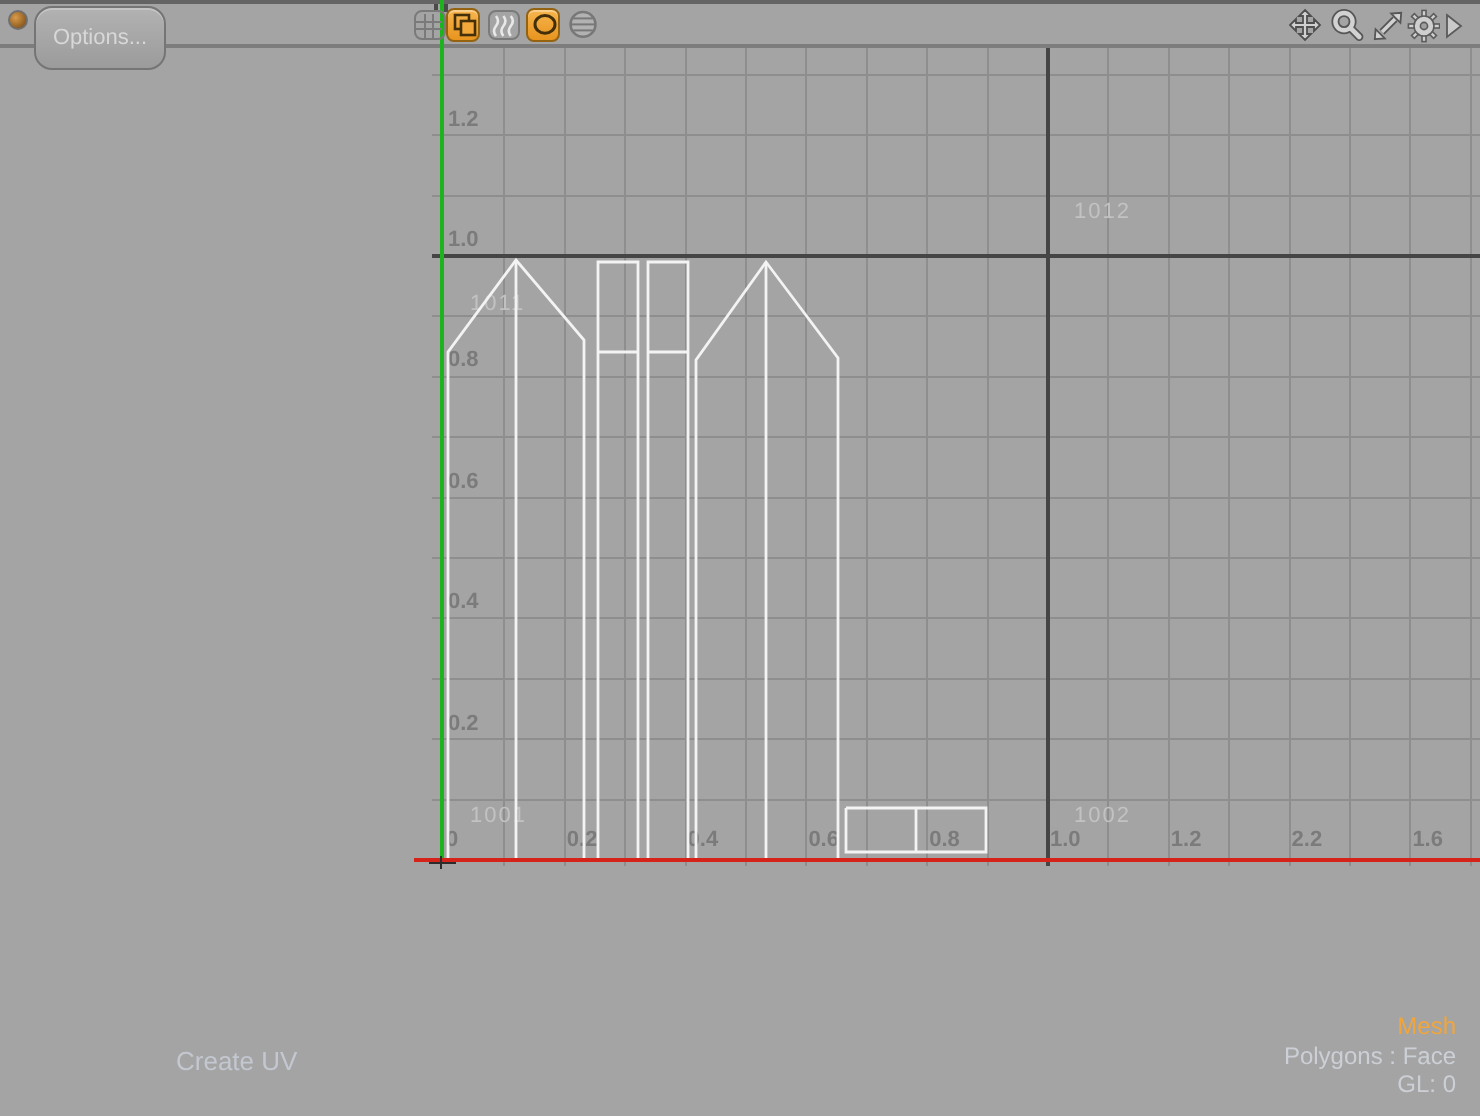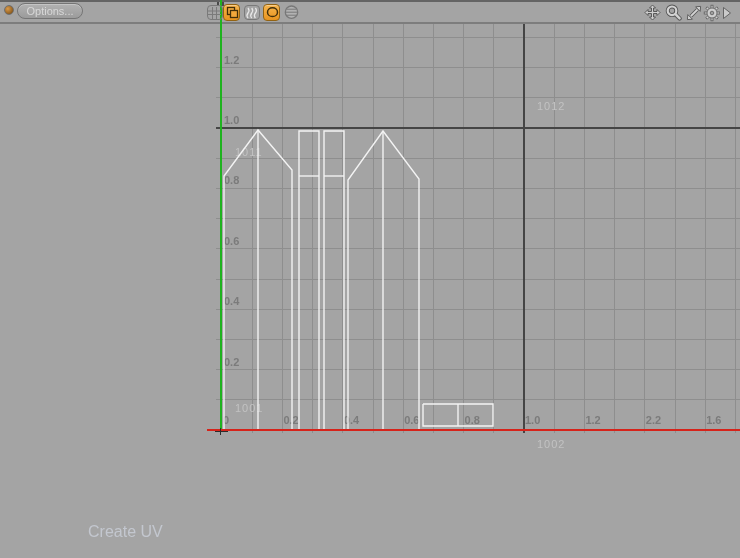--- a/index.html
+++ b/index.html
@@ -9,36 +9,36 @@
   .toolbar-shadow{position:absolute;left:0;top:22px;width:740px;height:2px;background:#7d7d7d;z-index:2;}
   svg.layer{position:absolute;left:0;top:0;z-index:3;}
   #shape-svg{z-index:5;}
   #label-layer{position:absolute;left:0;top:0;width:740px;height:558px;z-index:4;pointer-events:none;}
   .tick{position:absolute;font-size:11px;color:#7b7b7b;white-space:nowrap;font-weight:bold;}
   .udim{position:absolute;font-size:11px;color:#c2c2c2;letter-spacing:1px;white-space:nowrap;}
   .toolbar{position:absolute;left:0;top:0;width:740px;height:23px;z-index:6;}
   .dot{position:absolute;left:4px;top:5px;width:10px;height:10px;border-radius:50%;
        background:radial-gradient(circle at 35% 35%, #d99a4a, #8a5a1e 75%);
        border:1px solid #6f6f6f;box-sizing:border-box;}
-  .pill{position:absolute;top:3px;height:16px;box-sizing:border-box;border:1px solid #757575;
+  .pill{position:absolute;top:3px;height:32px;box-sizing:border-box;border:1px solid #757575;
         border-radius:9px;background:linear-gradient(#b2b2b2,#9b9b9b);
         box-shadow:inset 0 1px 0 rgba(255,255,255,.25);
         display:flex;align-items:center;justify-content:center;
         font-size:11px;color:#d8d8d8;}
   .pill.options{left:17px;width:66px;}
   .pill.uvmode{left:88px;width:109px;}
   .tbicon{position:absolute;top:4px;width:17px;height:17px;display:flex;align-items:center;justify-content:center;}
   .tbicon.active{border:1px solid #936312;border-radius:4px;box-sizing:border-box;
         background:linear-gradient(#f7b54d,#e8941f);box-shadow:inset 0 1px 0 rgba(255,255,255,.35);}
   .frame{border:1.5px solid #7a7a7a;border-radius:4px;box-sizing:border-box;
         width:16px;height:15px;display:flex;align-items:center;justify-content:center;}
   .status{position:absolute;right:12px;top:506px;z-index:6;text-align:right;
           font-size:12px;line-height:14.5px;color:#ccd0d6;}
   .status .obj{color:#f0a63c;}
-  .create-uv{position:absolute;left:88px;top:523px;z-index:6;font-size:16px;color:#c3c7cf;}
+  .create-uv{position:absolute;left:88px;top:523px;z-index:6;font-size:13px;color:#c3c7cf;}
 </style>
 </head>
 <body>
 
 <div class="stage">
 
   <div class="top-edge"></div>
   <div class="toolbar-shadow"></div>
 
   <svg id="grid-svg" class="layer" width="740" height="558">
@@ -86,21 +86,21 @@
       <div class="tick" style="left: 343.8px; top: 414px;">0.4</div>
       <div class="tick" style="left: 404.2px; top: 414px;">0.6</div>
       <div class="tick" style="left: 464.6px; top: 414px;">0.8</div>
       <div class="tick" style="left: 525px; top: 414px;">1.0</div>
       <div class="tick" style="left: 585.4px; top: 414px;">1.2</div>
       <div class="tick" style="left: 645.8px; top: 414px;">2.2</div>
       <div class="tick" style="left: 706.2px; top: 414px;">1.6</div>
       <div class="udim" style="left: 235px; top: 100px; margin-top: 46px;">1011</div>
       <div class="udim" style="left: 537px; top: 100px;">1012</div>
       <div class="udim" style="left: 235px; top: 402px;">1001</div>
-      <div class="udim" style="left: 537px; top: 402px; margin-top: 36px;">1002</div>
+      <div class="udim" style="left: 537px; top: 402px;">1002</div>
     </div>
 
   <svg id="shape-svg" class="layer" width="740" height="558">
       <line x1="221" y1="0" x2="221" y2="431.5" stroke="#1eb31e" stroke-width="2" shape-rendering="crispEdges"></line>
       <rect x="217" y="2" width="2" height="4" fill="#4a4a4a"></rect>
       <rect x="222" y="2" width="2" height="4" fill="#4a4a4a"></rect>
       <polyline points="224,429 224,176 258,130 292,170 292,429" fill="none" stroke="#f3f3f3" stroke-width="1.4"></polyline>
       <polyline points="258,130 258,429" fill="none" stroke="#f3f3f3" stroke-width="1.4"></polyline>
       <polyline points="299,429 299,131 319,131 319,429" fill="none" stroke="#f3f3f3" stroke-width="1.4"></polyline>
       <polyline points="299,176 319,176" fill="none" stroke="#f3f3f3" stroke-width="1.4"></polyline>
@@ -211,14 +211,19 @@
 
     <div class="tbicon" style="left:722px;width:10px;">
       <svg width="10" height="16">
         <polygon points="1.5,2.5 8.5,8 1.5,13.5" fill="#cacaca" stroke="#5a5a5a" stroke-width="0.9"></polygon>
       </svg>
     </div>
   </div>
 
   <div class="create-uv">Create UV</div>
 
+  <div class="status">
+    <div class="obj">Mesh</div>
+    <div>Polygons : Face</div>
+    <div>GL: 0</div>
+  </div>
 
 </div>
 
 </body></html>

